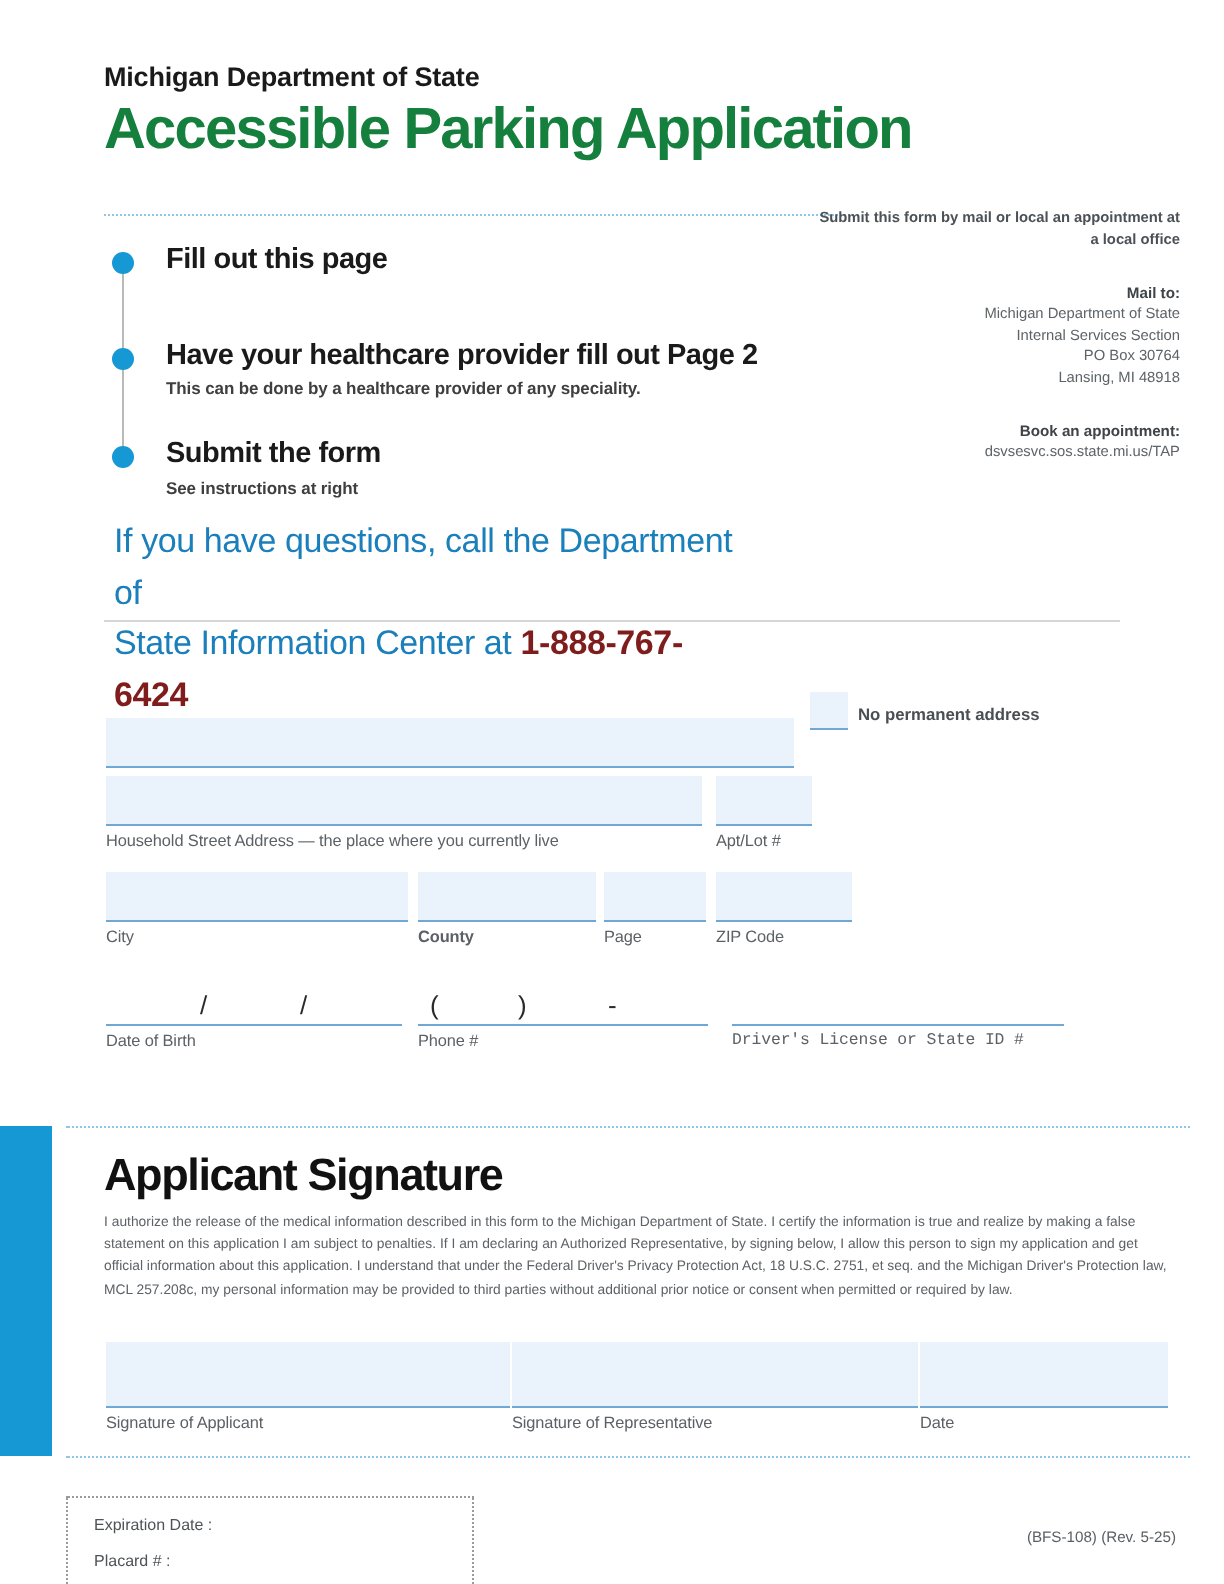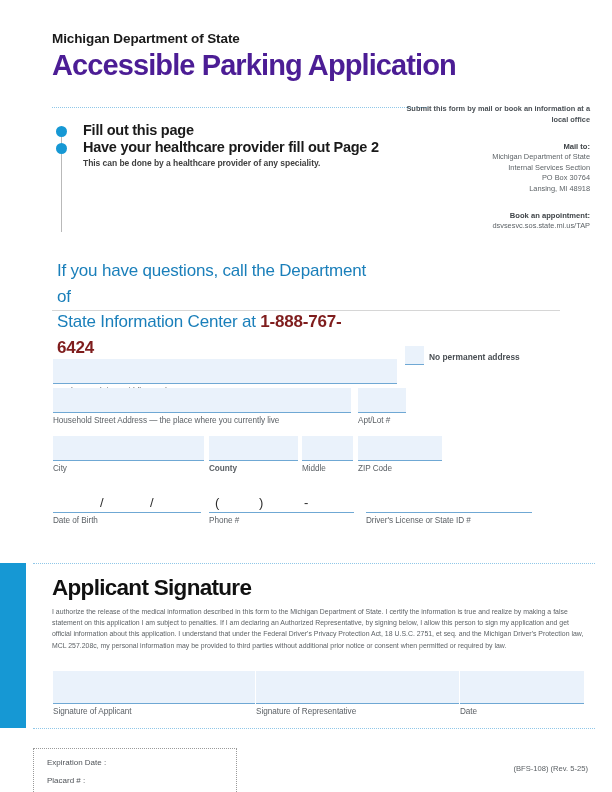--- a/index.html
+++ b/index.html
@@ -32,21 +32,21 @@
     font-weight: bold;
     color: #1a1a1a;
     letter-spacing: -0.1px;
   }
   .hdr-title {
     position: absolute;
     left: 52px;
     top: 50px;
     font-size: 29px;
     font-weight: bold;
-    color: #4c1d95;
+    color: #15803d;
     letter-spacing: -0.9px;
     line-height: 1.05;
   }
 
   
   .dotted-rule {
     position: absolute;
     height: 0;
     border-top: 1px dotted #8fc7e8;
   }
@@ -67,21 +67,21 @@
     position: absolute;
     left: 9px;
     top: 14px;
     width: 1px;
     height: 96px;
     background: #b9b9b9;
   }
   .step {
     position: relative;
     padding-left: 31px;
-    margin-bottom: 0;
+    margin-bottom: 31px;
   }
   .step:last-child { margin-bottom: 0; }
   .step-dot {
     position: absolute;
     left: 4px;
     top: 4px;
     width: 11px;
     height: 11px;
     border-radius: 50%;
     background: #1698d4;
@@ -256,29 +256,34 @@
       <span class="step-dot"></span>
       <div class="step-title">Fill out this page</div>
     </div>
 
     <div class="step step-2">
       <span class="step-dot"></span>
       <div class="step-title">Have your healthcare provider fill out Page 2</div>
       <div class="step-sub">This can be done by a healthcare provider of any speciality.</div>
     </div>
 
+    <div class="step">
+      <span class="step-dot"></span>
+      <div class="step-title">Submit the form</div>
+      <div class="step-sub">See instructions at right</div>
+    </div>
   </div>
 
   <div class="questions">
     <span>If you have questions, call the Department of</span><br>
     <span>State Information Center at </span><b>1-888-767-6424</b>
   </div>
 
   <div class="rail">
-    <div class="rail-lead">Submit this form by mail or book an information at a local office</div>
+    <div class="rail-lead">Submit this form by mail or local an appointment at a local office</div>
 
     <div class="rail-block">
       <div class="rail-head">Mail to:</div>
       <div class="rail-line">Michigan Department of State</div>
       <div class="rail-line">Internal Services Section</div>
       <div class="rail-line">PO Box 30764</div>
       <div class="rail-line">Lansing, MI 48918</div>
     </div>
 
     <div class="rail-block">
@@ -312,24 +317,24 @@
     <div class="field-label">City</div>
   </div>
 
   <div class="field" style="left:209px; top:436px; width:89px;font-weight:bold;">
     <div class="field-box" style="height:25px;"></div>
     <div class="field-label">County</div>
   </div>
 
   <div class="field" style="left:302px; top:436px; width:51px;">
     <div class="field-box" style="height:25px;"></div>
-    <div class="field-label">Middle</div>
-  </div>
-
-  <div class="field" style="left:358px; top:436px; width:84px;">
+    <div class="field-label">Page</div>
+  </div>
+
+  <div class="field" style="left:358px; top:436px; width:68px;">
     <div class="field-box" style="height:25px;"></div>
     <div class="field-label">ZIP Code</div>
   </div>
 
   <div class="field" style="left:53px; top:489px; width:148px;">
     <div class="line-only" style="height:23px;">
       <span class="slashmark" style="left:47px;">/</span>
       <span class="slashmark" style="left:97px;">/</span>
     </div>
     <div class="field-label">Date of Birth</div>
@@ -337,21 +342,21 @@
 
   <div class="field" style="left:209px; top:489px; width:145px;">
     <div class="line-only" style="height:23px;">
       <span class="slashmark" style="left:6px;">(</span>
       <span class="slashmark" style="left:50px;">)</span>
       <span class="slashmark" style="left:95px;">-</span>
     </div>
     <div class="field-label">Phone #</div>
   </div>
 
-  <div class="field" style="left:366px; top:489px; width:166px;">
+  <div class="field" style="left:366px; top:489px; width:166px;font-family:Liberation Mono, monospace;">
     <div class="line-only" style="height:23px;"></div>
     <div class="field-label">Driver's License or State ID #</div>
   </div>
 
   <div class="dotted-rule" style="left:33px; top:563px; width:562px;"></div>
 
   <div class="sig-bar"></div>
 
   <div class="sig-title">Applicant Signature</div>
   <div class="sig-legal">I authorize the release of the medical information described in this form to the Michigan Department of State. I certify the information is true and realize by making a false statement on this application I am subject to penalties. If I am declaring an Authorized Representative, by signing below, I allow this person to sign my application and get official information about this application. I understand that under the Federal Driver's Privacy Protection Act, 18 U.S.C. 2751, et seq. and the Michigan Driver's Protection law, MCL 257.208c, my personal information may be provided to third parties without additional prior notice or consent when permitted or required by law.</div>

